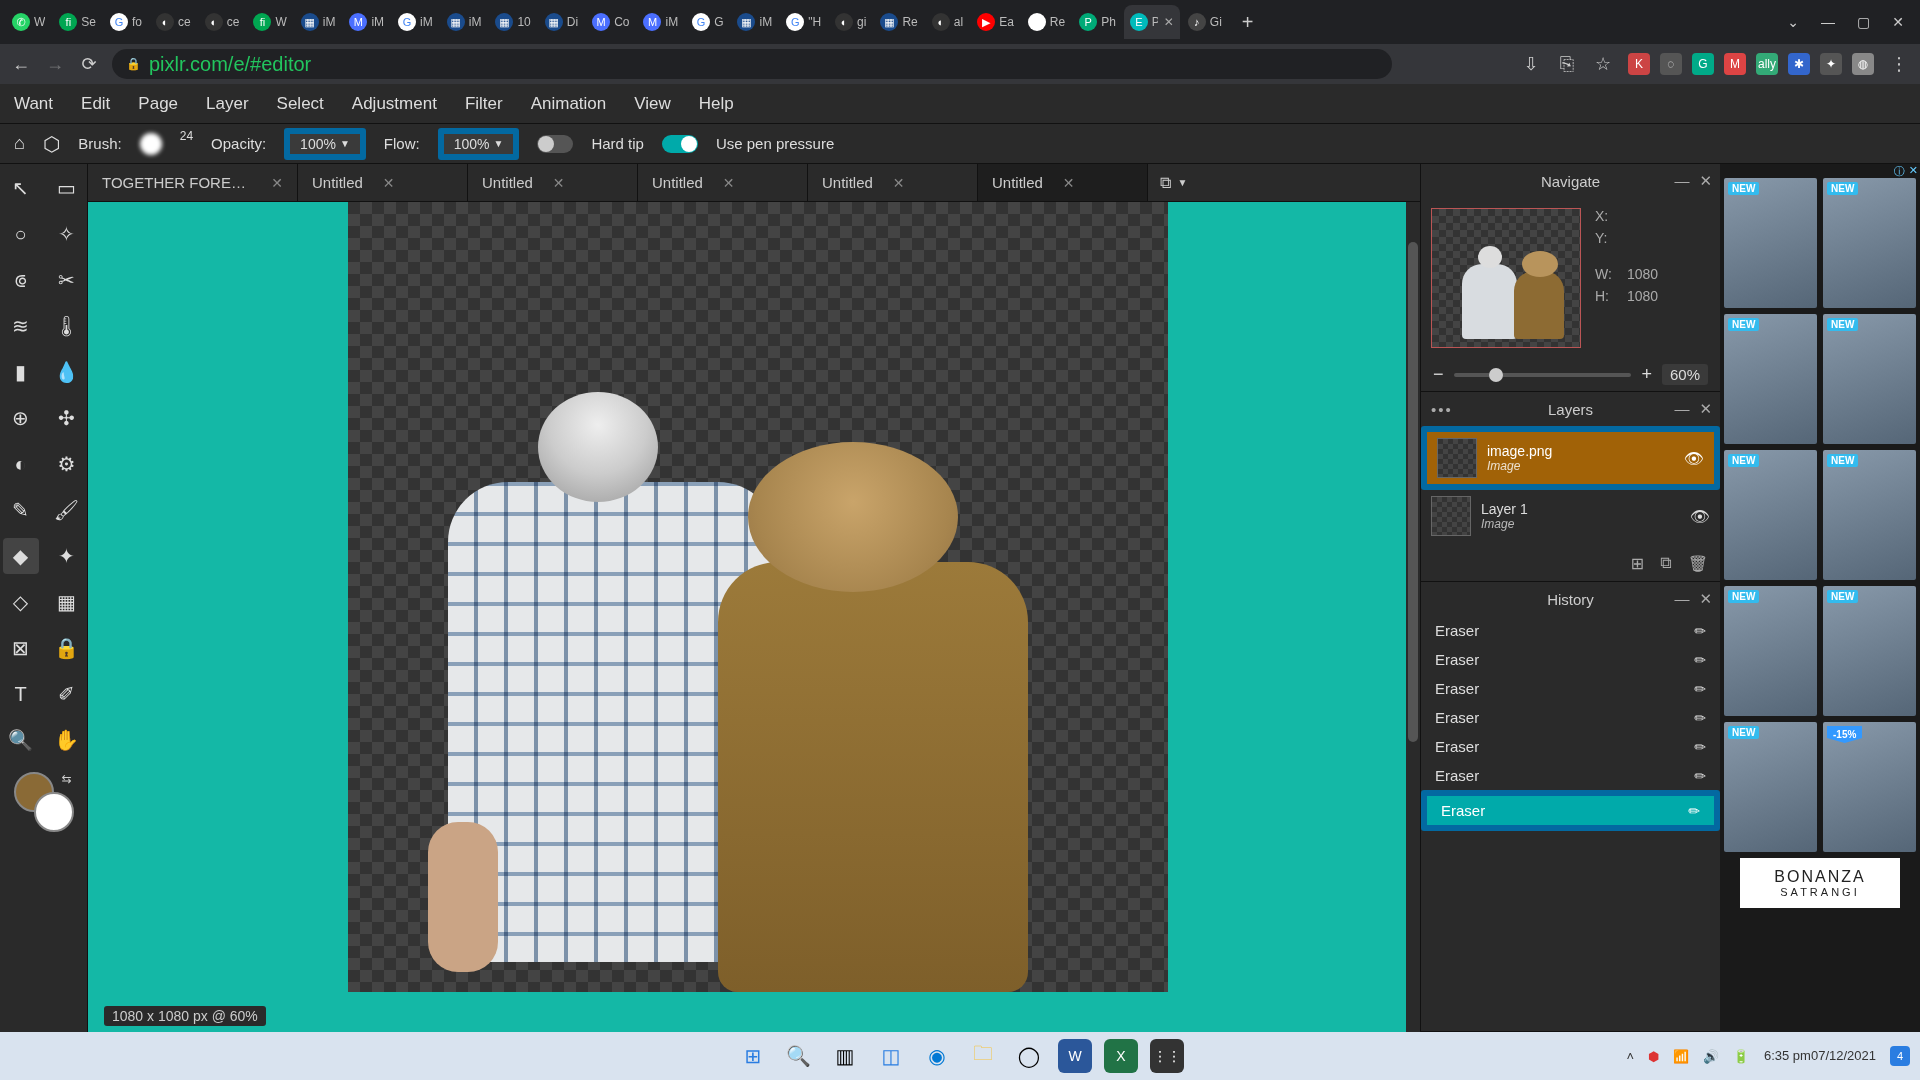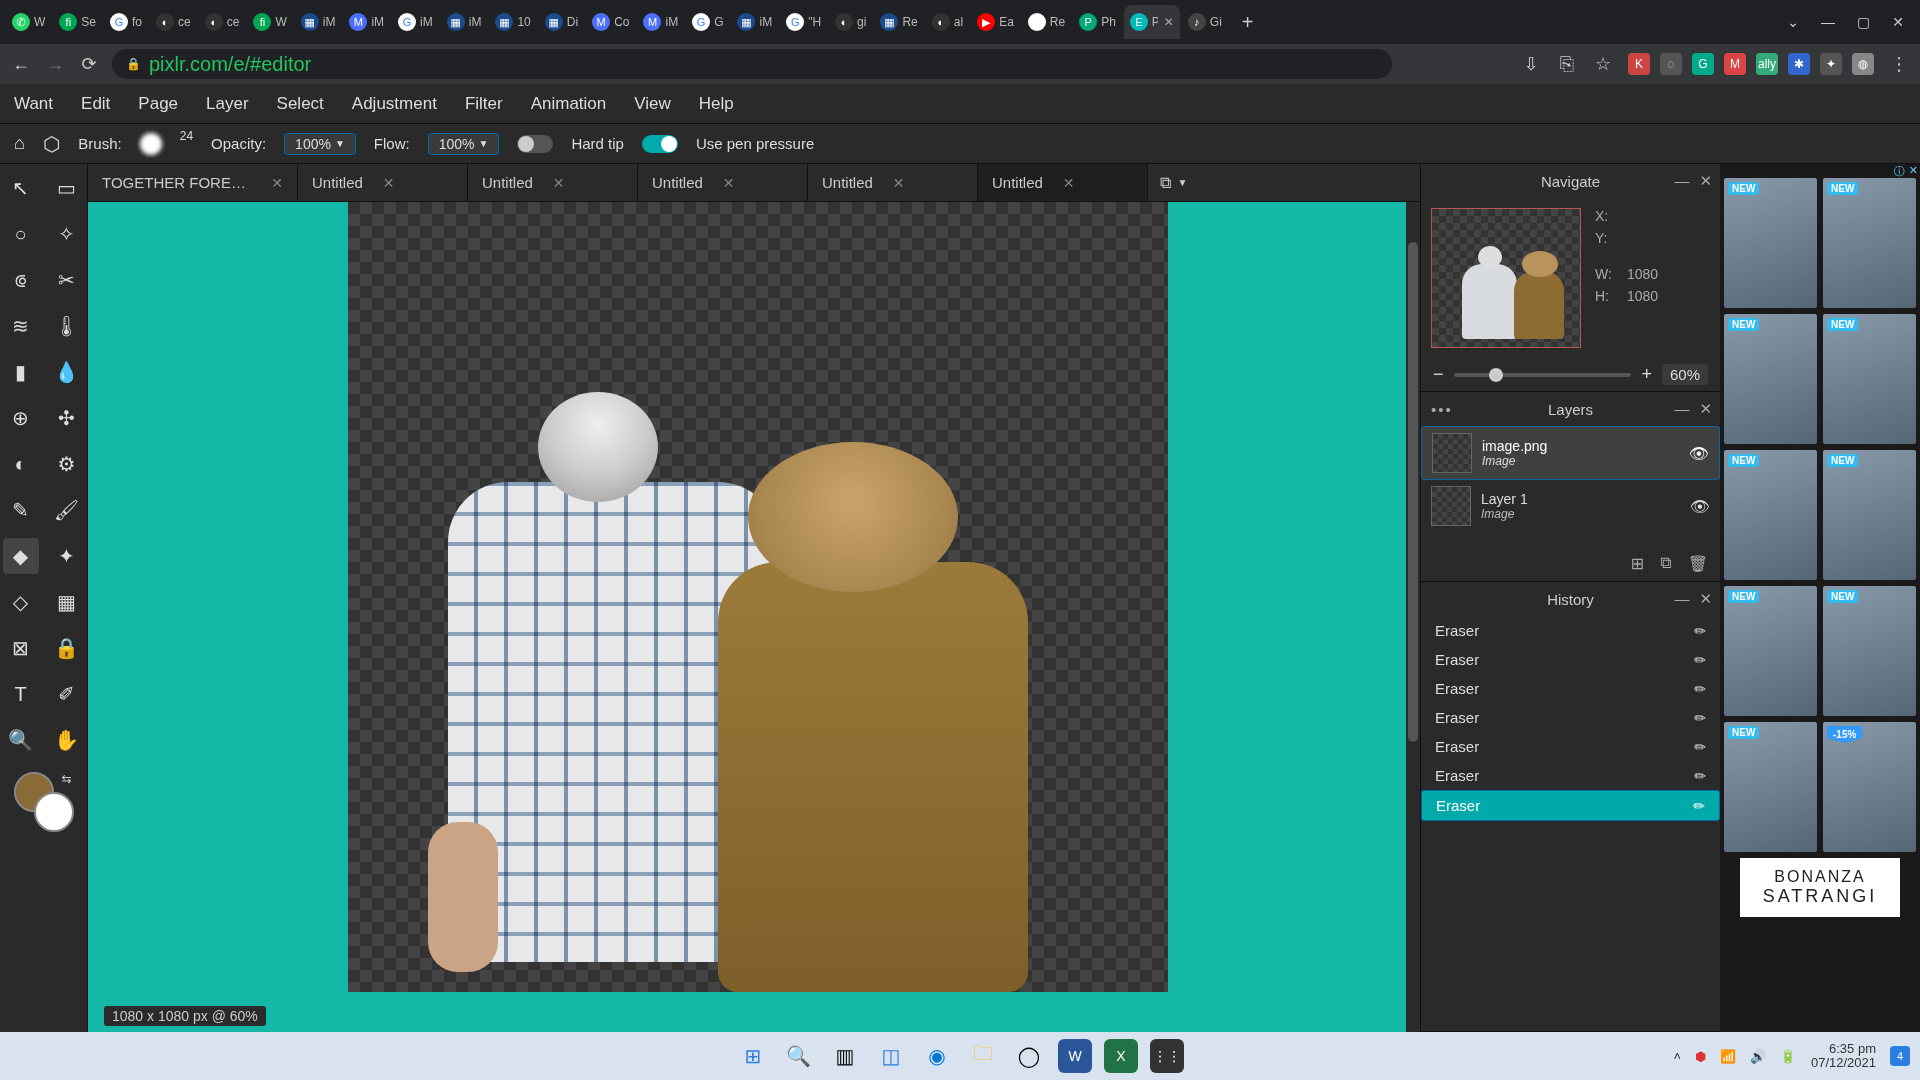--- a/index.html
+++ b/index.html
@@ -19,21 +19,21 @@
 .url-box .lock{font-size:12px}
 .url-box .url{color:#22c55e;font-size:20px}
 .ext-row{margin-left:auto;display:flex;align-items:center;gap:14px}
 .ext{width:22px;height:22px;border-radius:4px;display:flex;align-items:center;justify-content:center;font-size:12px;color:#fff}
 .app{height:calc(1080px - 44px - 40px - 48px);background:#1e1e1e;display:flex;flex-direction:column}
 .menu-bar{height:40px;background:#2a2a2a;display:flex;align-items:center;padding:0 14px;gap:28px;color:#ddd;font-size:17px;border-bottom:1px solid #111}
 .menu-bar span{cursor:pointer}
 .opt-bar{height:40px;background:#2a2a2a;display:flex;align-items:center;padding:0 14px;gap:18px;color:#ddd;font-size:15px;border-bottom:1px solid #111}
 .opt-bar .home{font-size:18px}
 .brush-dot{width:22px;height:22px;border-radius:50%;background:#fff;filter:blur(2px)}
-.sel{background:#3a3a3a;border:1px solid #0369a1;padding:2px 10px;border-radius:3px;font-size:14px;display:flex;align-items:center;gap:4px}
+.sel{background:#3a3a3a;border:6px solid #0369a1;padding:2px 10px;border-radius:3px;font-size:14px;display:flex;align-items:center;gap:4px}
 .sel .car{font-size:10px}
 .toggle{width:36px;height:18px;border-radius:10px;background:#555;position:relative}
 .toggle::after{content:"";position:absolute;width:16px;height:16px;border-radius:50%;background:#ccc;top:1px;left:1px}
 .toggle.on{background:#0aa}
 .toggle.on::after{left:19px;background:#fff}
 .workspace{flex:1;display:flex;min-height:0}
 .tools{width:88px;background:#2a2a2a;border-right:1px solid #111;display:flex;flex-direction:column;align-items:center;padding-top:6px}
 .tool-grid{display:grid;grid-template-columns:36px 36px;gap:10px}
 .tool{width:36px;height:36px;display:flex;align-items:center;justify-content:center;color:#ddd;font-size:20px;border-radius:4px;cursor:pointer}
 .tool.sel-on{background:#444}
@@ -76,45 +76,45 @@
 .tmini2::before{content:"";position:absolute;left:8px;top:-20px;width:36px;height:26px;border-radius:50%;background:#b8945c}
 .nav-info{display:flex;flex-direction:column;gap:6px;color:#aaa;font-size:14px}
 .nav-info .row{display:flex;gap:8px}
 .nav-info .lab{width:24px}
 .zoom-row{display:flex;align-items:center;gap:10px;padding:6px 12px}
 .zslider{flex:1;height:4px;background:#555;border-radius:2px;position:relative}
 .zknob{position:absolute;left:20%;top:-5px;width:14px;height:14px;border-radius:50%;background:#ccc}
 .zval{background:#3a3a3a;padding:2px 8px;border-radius:3px;font-size:15px}
 .layers-body{flex:1;min-height:120px}
 .layer{display:flex;align-items:center;padding:6px 10px;gap:10px}
-.layer.sel{background:#404040;color:#fff}
+.layer.sel{background:#a16207;color:#fff}
 .lthumb{width:40px;height:40px;border:1px solid #666;background:#333;background-image:linear-gradient(45deg,#444 25%,transparent 25%),linear-gradient(-45deg,#444 25%,transparent 25%),linear-gradient(45deg,transparent 75%,#444 75%),linear-gradient(-45deg,transparent 75%,#444 75%);background-size:10px 10px;background-position:0 0,0 5px,5px -5px,-5px 0}
 .linfo{display:flex;flex-direction:column}
 .linfo .ln{font-size:14px}
 .linfo .lt{font-size:12px;font-style:italic;opacity:.8}
 .leye{margin-left:auto;font-size:16px}
 .layer-foot{display:flex;justify-content:flex-end;gap:16px;padding:8px 12px;color:#aaa;font-size:16px}
 .hist-body{flex:1;overflow:auto}
 .hist{display:flex;align-items:center;padding:6px 14px;justify-content:space-between;font-size:15px}
 .hist.sel{background:#0aa;color:#fff}
 .hist .hi{font-size:14px}
 .ads{width:200px;background:#1a1a1a;display:flex;flex-direction:column}
 .ad-x{height:14px;display:flex;justify-content:flex-end;gap:4px;color:#6cf;font-size:11px;padding-right:2px}
 .ad-grid{display:grid;grid-template-columns:1fr 1fr;gap:6px;padding:0 4px;flex:0 0 auto}
 .ad{height:130px;background:linear-gradient(160deg,#8899aa,#556677);position:relative;border-radius:2px}
 .ad .nb{position:absolute;top:4px;left:4px;background:#3be;color:#fff;font-size:10px;padding:1px 4px;border-radius:2px;font-weight:bold}
 .ad .db{position:absolute;top:4px;left:4px;background:#39f;color:#fff;font-size:10px;padding:3px 6px;clip-path:polygon(0 0,100% 0,100% 70%,50% 100%,0 70%);font-weight:bold}
 .ad-brand{background:#fff;color:#222;text-align:center;padding:10px 0;font-family:Georgia,serif;letter-spacing:2px;font-size:16px;margin:6px 20px 0}
-.ad-brand .s2{font-size:18px;letter-spacing:3px}
+.ad-brand .s2{font-size:11px;letter-spacing:3px}
 .ad-foot{flex:1;background:#111;color:#ccc;display:flex;flex-direction:column;align-items:center;justify-content:center;font-size:14px;gap:2px;text-align:center;padding:6px}
 .taskbar{height:48px;background:#d9e3ef;display:flex;align-items:center;padding:0 10px;position:relative}
 .tb-center{position:absolute;left:50%;transform:translateX(-50%);display:flex;gap:12px}
 .tb-ic{width:34px;height:34px;border-radius:6px;display:flex;align-items:center;justify-content:center;font-size:20px}
 .tb-right{margin-left:auto;display:flex;align-items:center;gap:14px;color:#333;font-size:13px}
-.tb-clock{display:flex;flex-direction:column;align-items:flex-end;line-height:1.1}
+.tb-clock{display:flex;flex-direction:row;align-items:flex-end;line-height:1.1}
 .tb-badge{width:20px;height:20px;border-radius:4px;background:#2a7de1;color:#fff;font-size:11px;display:flex;align-items:center;justify-content:center}
 </style>
 </head>
 <body>
 
 <div class="chrome-tabs">
   <div id="ct-host" style="display:flex;gap:2px">
       <div class="chrome-tab">
         <span class="fav" style="background:#25D366;color:#fff">✆</span>
         <span class="ttl">W</span>

